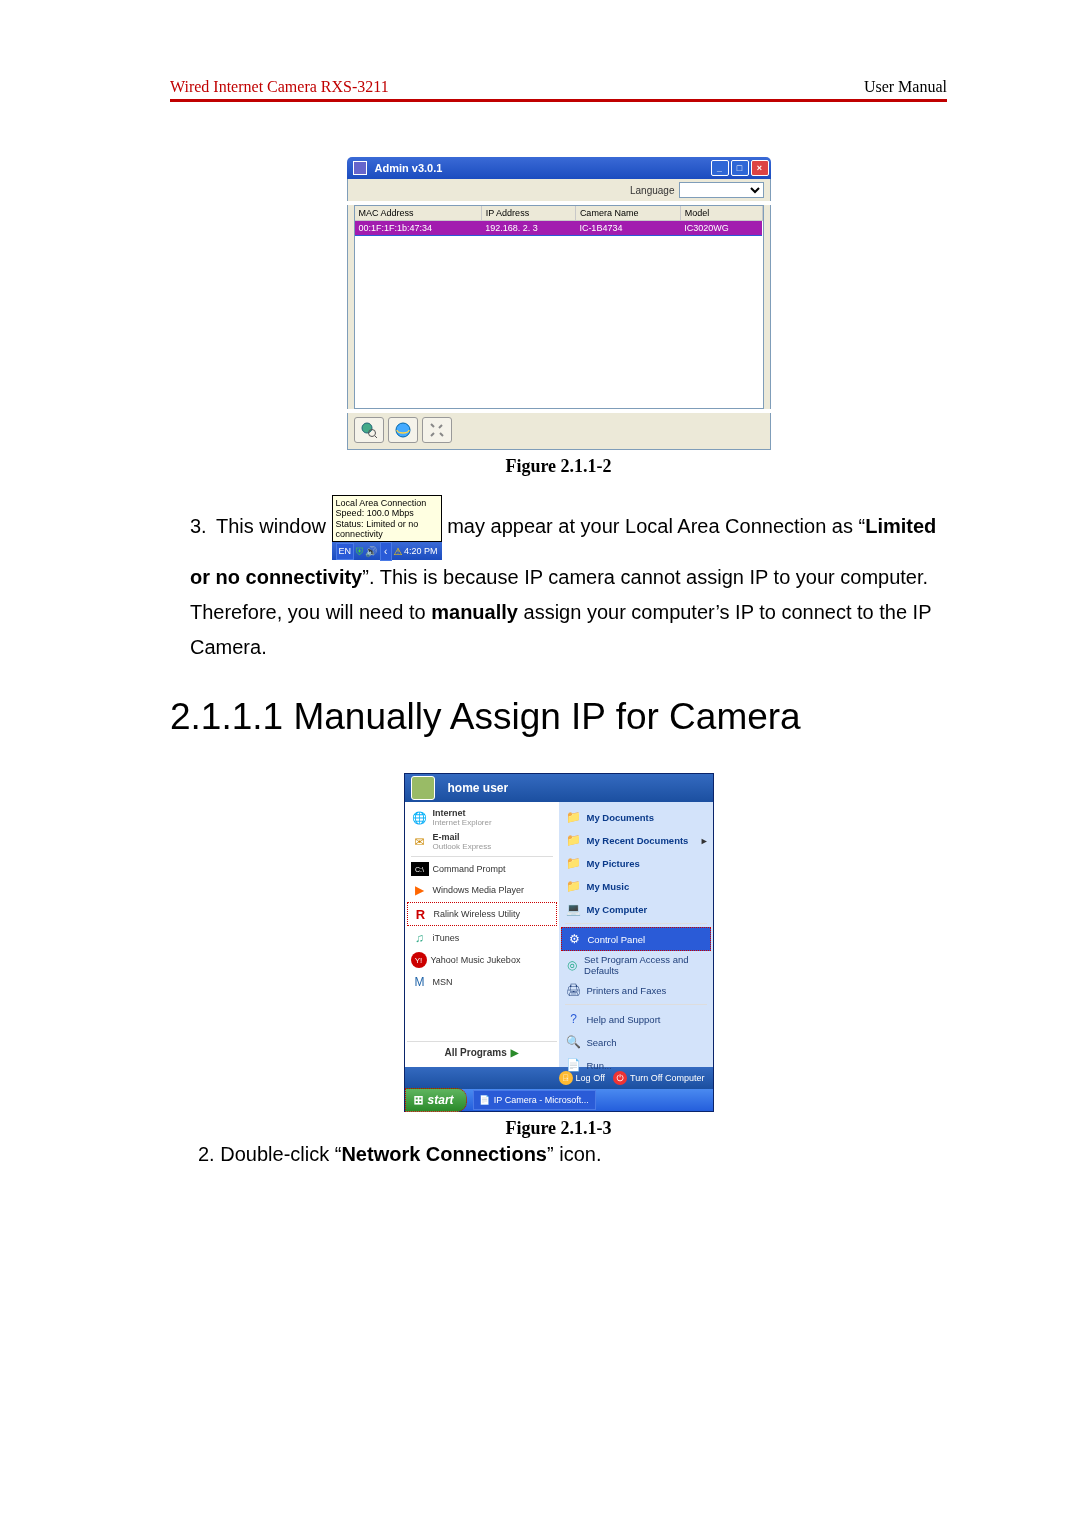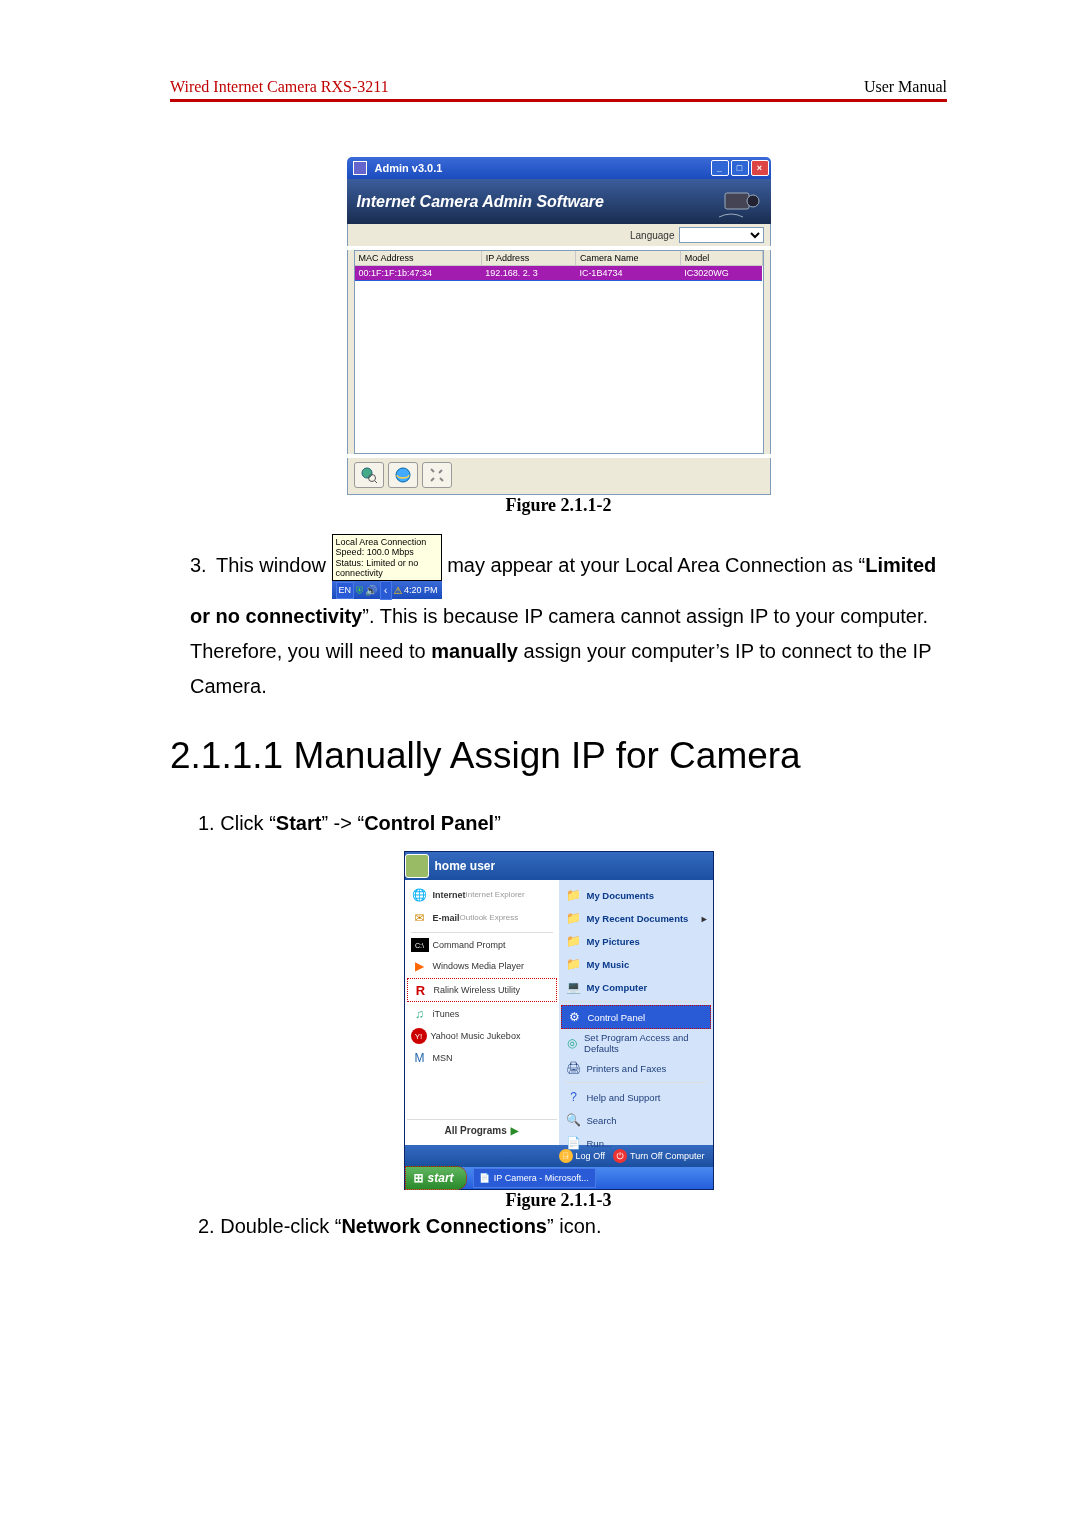--- a/index.html
+++ b/index.html
@@ -21,41 +21,41 @@
 .banner svg{position:absolute;right:6px;top:4px}
 .langrow{background:#ece9d8;padding:3px 6px;display:flex;justify-content:flex-end;align-items:center;gap:4px;font-size:10px;color:#333;border-left:1px solid #7f9db9;border-right:1px solid #7f9db9}
 .langrow select{width:85px;font-size:10px;height:16px;border:1px solid #7f9db9;background:#fff}
 .tablewrap{background:#ece9d8;border-left:1px solid #7f9db9;border-right:1px solid #7f9db9}
 .listarea{background:#fff;margin:4px 6px;border:1px solid #7f9db9;height:202px;overflow:hidden}
 .listarea table{width:100%;border-collapse:collapse;font-size:10px}
 .listarea th{background:#ece9d8;border-right:1px solid #c8c8c8;border-bottom:1px solid #c8c8c8;text-align:left;padding:2px 4px;font-weight:normal;font-size:9px}
 .listarea td{background:#a21caf;color:#fff;font-size:9px;padding:2px 4px;border-bottom:1px solid #2a5bd7}
 .btnrow{background:#ece9d8;padding:4px 6px 6px;border-left:1px solid #7f9db9;border-right:1px solid #7f9db9;border-bottom:1px solid #7f9db9;display:flex;gap:4px}
 .btnrow .ibtn{width:28px;height:24px;border:1px solid #999;border-radius:3px;background:#f5f3ea;display:flex;align-items:center;justify-content:center}
-.figure-caption{font-weight:bold;margin-top:0;font-size:18px;font-family:"Times New Roman",Times,serif}
+.figure-caption{font-weight:bold;margin-top:6px;font-size:18px;font-family:"Times New Roman",Times,serif}
 .body-text{font-size:20px;font-family:Arial,Helvetica,sans-serif;line-height:1.75;margin-top:18px}
 .tooltipblk{display:inline-block;vertical-align:middle;width:110px;font-family:Tahoma,sans-serif}
 .tooltip-balloon{background:#ffffe1;border:1px solid #000;font-size:9px;line-height:1.15;padding:2px 3px}
 .trayrow{height:18px;background:linear-gradient(#3a6ad6,#1b4cbf);display:flex;align-items:center;justify-content:space-between;padding:0 4px;color:#fff;font-size:9px}
 .trayrow .lang{background:#2a5bd7;padding:0 2px;border:1px solid #4a7ae6}
 .trayrow .icons{display:flex;align-items:center;gap:2px}
 .trayrow .icons span{font-size:10px}
 .h2{font-size:37px;font-family:Arial,Helvetica,sans-serif;margin-top:31px;margin-bottom:35px}
 .numstep{font-family:Arial,Helvetica,sans-serif;font-size:20px;margin-left:28px;text-indent:-24px;padding-left:24px}
 .startmenu-wrap{text-align:center;margin-top:16px}
 .startmenu{width:308px;margin:0 auto;text-align:left;font-family:Tahoma,Arial,sans-serif;font-size:10px;border:1px solid #0a246a}
-.sm-top{height:28px;background:linear-gradient(#346ac0,#1b4fa0);display:flex;align-items:center;color:#fff;font-weight:bold;gap:6px;font-size:12px}
+.sm-top{height:28px;background:linear-gradient(#346ac0,#1b4fa0);display:flex;align-items:center;padding-left:6px;color:#fff;font-weight:bold;gap:13px;font-size:12px}
 .sm-top .avatar{width:22px;height:22px;background:#9b6;border:1px solid #fff;border-radius:3px}
 .sm-body{display:flex;height:265px}
 .sm-left{background:#fff;width:50%;padding:4px 2px;display:flex;flex-direction:column;gap:1px}
 .sm-right{background:#d3e3fa;width:50%;padding:4px 2px;display:flex;flex-direction:column;gap:1px}
 .sm-item{display:flex;align-items:center;gap:4px;padding:2px 4px;font-size:9px;color:#1a1a6a}
 .sm-left .sm-item{color:#333}
 .sm-item .ic{width:18px;height:18px;display:inline-flex;align-items:center;justify-content:center;font-size:12px}
-.sm-item .tt{display:flex;flex-direction:row}
+.sm-item .tt{display:flex;flex-direction:column}
 .sm-item .tt b{font-size:9px;color:#333}
 .sm-item .tt i{font-size:8px;color:#999;font-style:normal}
 .sm-sep{border-top:1px solid #ddd;margin:2px 4px}
 .sm-right .sm-item{font-weight:bold;color:#0a3a8a;font-size:9.5px}
 .sm-right .sm-item.mid{font-weight:normal;color:#21417c}
 .sm-selected{background:#2a5bd7;color:#fff !important}
 .sm-selected *{color:#fff !important}
 .redbox{border:1px dotted #c00}
 .sm-allprog{margin-top:auto;display:flex;align-items:center;justify-content:center;gap:4px;font-weight:bold;font-size:10px;color:#333;padding:5px 0;border-top:1px solid #ddd}
 .sm-bottom{height:22px;background:linear-gradient(#346ac0,#1b4fa0);display:flex;align-items:center;justify-content:flex-end;gap:8px;padding-right:8px;color:#fff;font-size:9px}
@@ -81,28 +81,20 @@
         <span class="t">
           <span style="width:12px;height:12px;background:#66c;border:1px solid #fff;display:inline-block"></span>
           <span>Admin v3.0.1</span>
         </span>
         <span class="winctrls">
           <span class="min">_</span>
           <span class="max">□</span>
           <span class="cls">×</span>
         </span>
       </div>
-      <div class="banner">
-        <span class="bt">Internet Camera Admin Software</span>
-        <svg width="48" height="38" viewBox="0 0 48 38">
-          <rect x="8" y="10" width="24" height="16" rx="2" fill="#445" stroke="#9ab"></rect>
-          <circle cx="36" cy="18" r="6" fill="#223" stroke="#9ab"></circle>
-          <path d="M2 34 q12 -6 24 0" stroke="#9ab" fill="none"></path>
-        </svg>
-      </div>
       <div class="langrow">
         <span>Language</span>
         <select><option></option></select>
       </div>
       <div class="tablewrap">
         <div class="listarea">
           <table>
             <tbody>
                 <tr>
               <th>MAC Address</th>
@@ -159,24 +151,20 @@
           <span style="background:#2a5bd7;border:1px solid #4a7ae6;width:10px;text-align:center">‹</span>
           <span style="color:#fc0">⚠</span>
         </span>
         <span>4:20 PM</span>
       </span>
     </span><span> may appear at your Local Area Connection as “</span><b>Limited or no connectivity</b><span>”. This is because IP camera cannot assign IP to your computer. Therefore, you will need to </span><b>manually</b><span> assign your computer’s IP to connect to the IP Camera.</span>
   </div>
 
   <div class="h2">2.1.1.1 Manually Assign IP for Camera</div>
 
-  <div class="numstep">
-    <span>1.</span>
-    <span>Click “</span><b>Start</b><span>” -&gt; “</span><b>Control Panel</b><span>”</span>
-  </div>
 
   <div class="startmenu-wrap">
     <div class="startmenu">
       <div class="sm-top">
         <span class="avatar"></span>
         <span>home user</span>
       </div>
       <div class="sm-body">
         <div class="sm-left">
           <div class="sm-item">

